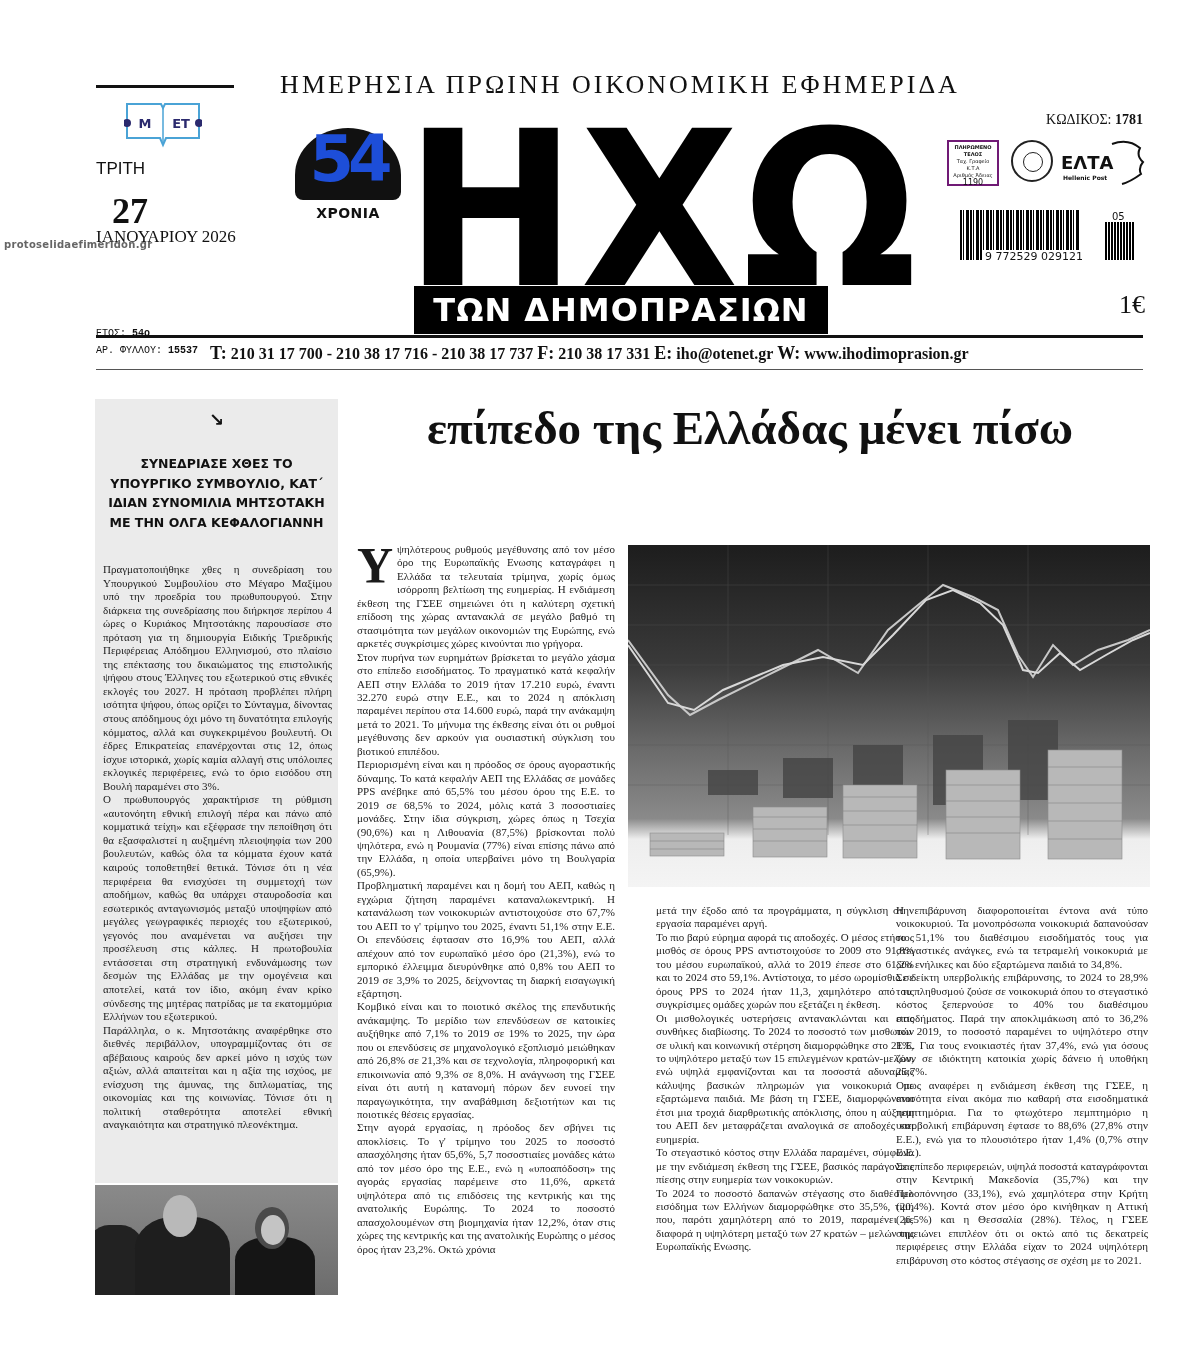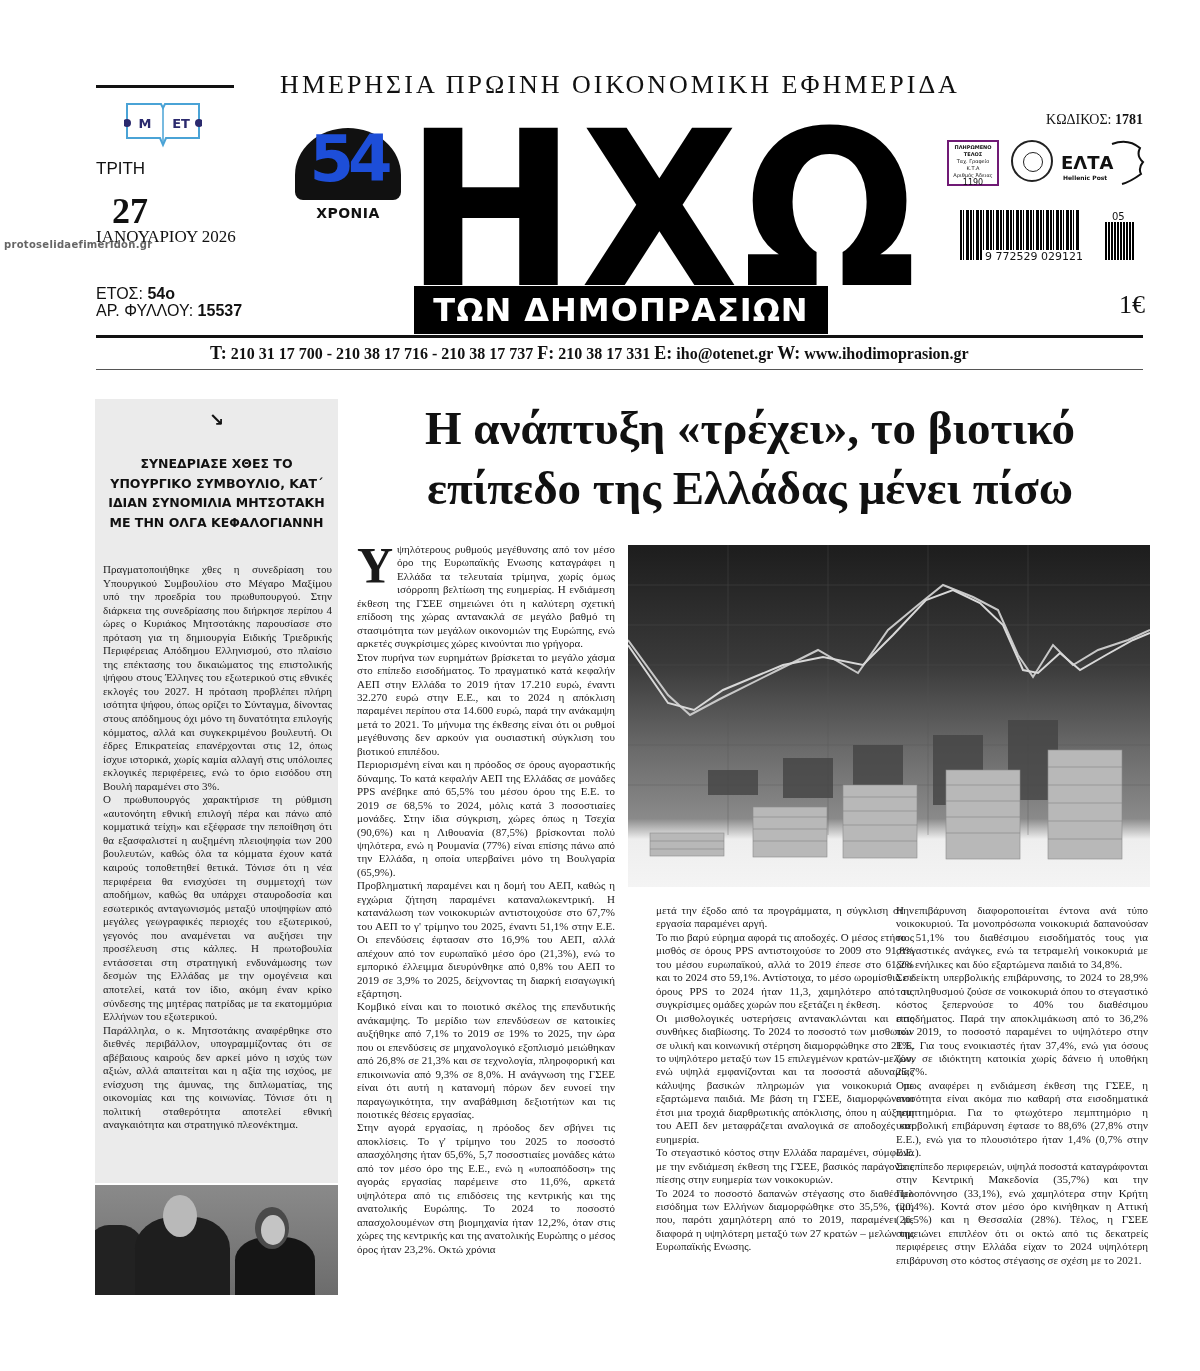--- a/index.html
+++ b/index.html
@@ -9,21 +9,21 @@
   
   .top-rule { position: absolute; top: 85px; left: 96px; width: 138px; height: 3px; background: #111; }
   .tagline { position: absolute; top: 70px; left: 270px; width: 700px; text-align: center;
     font-family: "Liberation Serif", serif; font-size: 26px; letter-spacing: 3px; color: #111; }
 
   .logo-met { position: absolute; top: 100px; left: 124px; width: 78px; height: 50px; }
   .day-name { position: absolute; top: 159px; left: 96px; font-family: Liberation Sans, sans-serif; font-size: 17px; }
   .day-num { position: absolute; top: 190px; left: 96px; font-family: "Liberation Serif", serif; font-size: 36px; font-weight: bold; margin-left: 16px; }
   .month-year { position: absolute; top: 227px; left: 96px; font-family: "Liberation Serif", serif; font-size: 17px; font-weight: normal; }
   .watermark { position: absolute; top: 239px; left: 4px; font-family: "DejaVu Sans", sans-serif; font-size: 10px; font-weight: bold; color: #666; letter-spacing: 0.3px; }
-  .year-line, .issue-line { position: absolute; left: 96px; font-family: Liberation Sans, sans-serif; font-size: 16px; }
+  .year-line, .issue-line { position: absolute; left: 96px; font-family: Liberation Mono, monospace; font-size: 10px; margin-top: 43px; }
   .year-line { top: 285px; }
   .issue-line { top: 302px; }
   .year-line b, .issue-line b { font-weight: bold; }
 
   .badge-54 { position: absolute; top: 128px; left: 293px; width: 110px; height: 70px; }
   .badge-circle { position: absolute; left: 2px; top: 0; width: 106px; height: 72px; border-radius: 50% 50% 8px 8px / 65% 65% 8px 8px; background: #111; overflow: hidden; }
   .badge-num { position: absolute; left: 0; top: -6px; width: 110px; text-align: center; color: #1d4ed8;
     font-family: "DejaVu Sans", sans-serif; font-weight: bold; font-size: 64px; letter-spacing: -6px; }
   .badge-label { position: absolute; top: 205px; left: 298px; width: 100px; text-align: center;
     font-family: "DejaVu Sans", sans-serif; font-weight: bold; font-size: 14px; letter-spacing: 0.5px; }
@@ -178,21 +178,20 @@
 <div class="sidebar-photo">
   <div class="person" style="left:-10px;width:60px;height:70px;"></div>
   <div class="person" style="left:40px;width:95px;height:78px;background:#1e1e1e;"></div>
   <div class="head" style="left:68px;top:10px;width:34px;height:42px;"></div>
   <div class="person" style="left:140px;width:80px;height:58px;background:#151515;"></div>
   <div class="head" style="left:160px;top:22px;width:34px;height:42px;background:#4a4a4a;"></div>
   <div class="head" style="left:166px;top:30px;width:24px;height:30px;background:#c4c4c4;"></div>
 </div>
 
 <div class="headline">
-  <div>Η ανάπτυξη «τρέχει», το βιοτικό</div>
   <div>επίπεδο της Ελλάδας μένει πίσω</div>
 </div>
 
 <div class="col col1">
   <p><span class="dropcap">Υ</span><span>ψηλότερους ρυθμούς μεγέθυνσης από τον μέσο όρο της Ευρωπαϊκής Ενωσης καταγράφει η Ελλάδα τα τελευταία τρίμηνα, χωρίς όμως ισόρροπη βελτίωση της ευημερίας. Η ενδιάμεση έκθεση της ΓΣΕΕ σημειώνει ότι η καλύτερη σχετική επίδοση της χώρας αντανακλά σε μεγάλο βαθμό τη στασιμότητα των μεγάλων οικονομιών της Ευρώπης, ενώ αρκετές συγκρίσιμες χώρες κινούνται πιο γρήγορα.</span></p>
   <p>Στον πυρήνα των ευρημάτων βρίσκεται το μεγάλο χάσμα στο επίπεδο εισοδήματος. Το πραγματικό κατά κεφαλήν ΑΕΠ στην Ελλάδα το 2019 ήταν 17.210 ευρώ, έναντι 32.270 ευρώ στην Ε.Ε., και το 2024 η απόκλιση παραμένει περίπου στα 14.600 ευρώ, παρά την ανάκαμψη μετά το 2021. Το μήνυμα της έκθεσης είναι ότι οι ρυθμοί μεγέθυνσης δεν αρκούν για ουσιαστική σύγκλιση του βιοτικού επιπέδου.</p>
   <p>Περιορισμένη είναι και η πρόοδος σε όρους αγοραστικής δύναμης. Το κατά κεφαλήν ΑΕΠ της Ελλάδας σε μονάδες PPS ανέβηκε από 65,5% του μέσου όρου της Ε.Ε. το 2019 σε 68,5% το 2024, μόλις κατά 3 ποσοστιαίες μονάδες. Στην ίδια σύγκριση, χώρες όπως η Τσεχία (90,6%) και η Λιθουανία (87,5%) βρίσκονται πολύ ψηλότερα, ενώ η Ρουμανία (77%) είναι επίσης πάνω από την Ελλάδα, η οποία υπερβαίνει μόνο τη Βουλγαρία (65,9%).</p>
   <p>Προβληματική παραμένει και η δομή του ΑΕΠ, καθώς η εγχώρια ζήτηση παραμένει καταναλωκεντρική. Η κατανάλωση των νοικοκυριών αντιστοιχούσε στο 67,7% του ΑΕΠ το γ' τρίμηνο του 2025, έναντι 51,1% στην Ε.Ε. Οι επενδύσεις έφτασαν στο 16,9% του ΑΕΠ, αλλά απέχουν από τον ευρωπαϊκό μέσο όρο (21,3%), ενώ το εμπορικό έλλειμμα διευρύνθηκε από 0,8% του ΑΕΠ το 2019 σε 3,9% το 2025, δείχνοντας τη διαρκή εισαγωγική εξάρτηση.</p>
   <p>Κομβικό είναι και το ποιοτικό σκέλος της επενδυτικής ανάκαμψης. Το μερίδιο των επενδύσεων σε κατοικίες αυξήθηκε από 7,1% το 2019 σε 19% το 2025, την ώρα που οι επενδύσεις σε μηχανολογικό εξοπλισμό μειώθηκαν από 26,8% σε 21,3% και σε τεχνολογία, πληροφορική και επικοινωνία από 9,3% σε 8,0%. Η ανάγνωση της ΓΣΕΕ είναι ότι αυτή η κατανομή πόρων δεν ευνοεί την παραγωγικότητα, την αναβάθμιση δεξιοτήτων και τις ποιοτικές θέσεις εργασίας.</p>
   <p>Στην αγορά εργασίας, η πρόοδος δεν σβήνει τις αποκλίσεις. Το γ' τρίμηνο του 2025 το ποσοστό απασχόλησης ήταν 65,6%, 5,7 ποσοστιαίες μονάδες κάτω από τον μέσο όρο της Ε.Ε., ενώ η «υποαπόδοση» της αγοράς εργασίας παρέμεινε στο 11,6%, αρκετά υψηλότερα από τις επιδόσεις της κεντρικής και της ανατολικής Ευρώπης. Το 2024 το ποσοστό απασχολουμένων στη βιομηχανία ήταν 12,2%, όταν στις χώρες της κεντρικής και της ανατολικής Ευρώπης ο μέσος όρος ήταν 23,2%. Οκτώ χρόνια</p>

